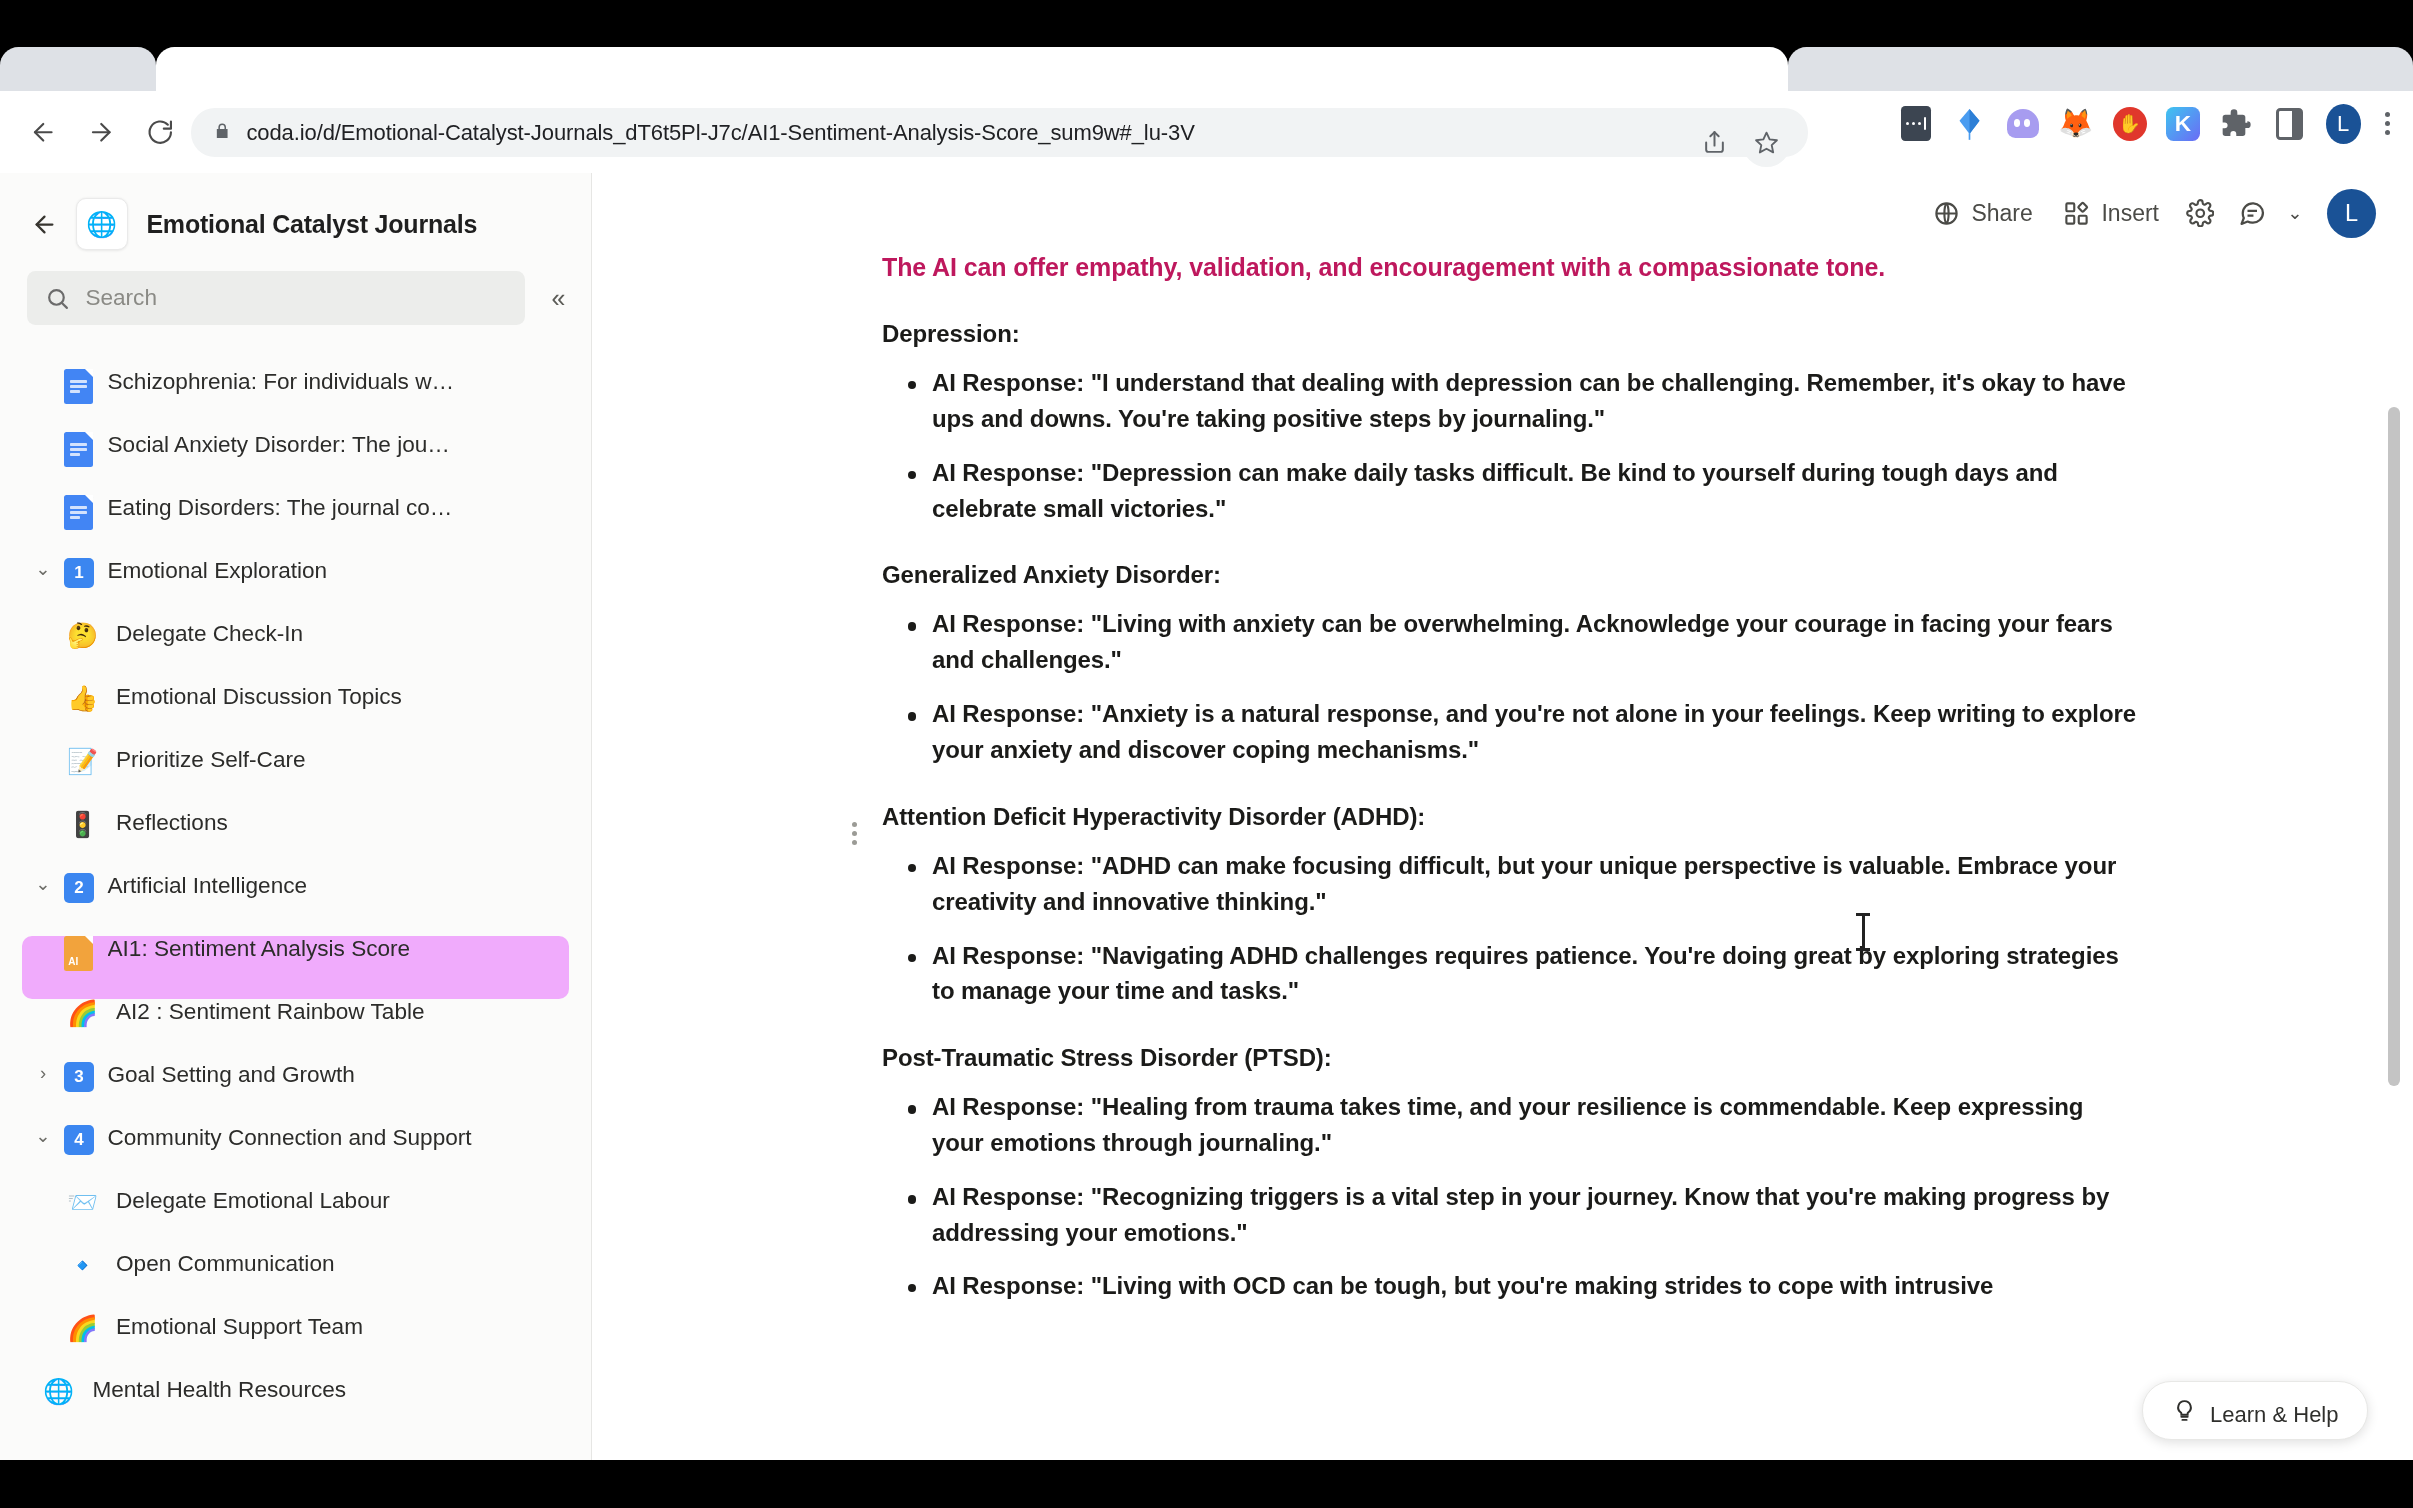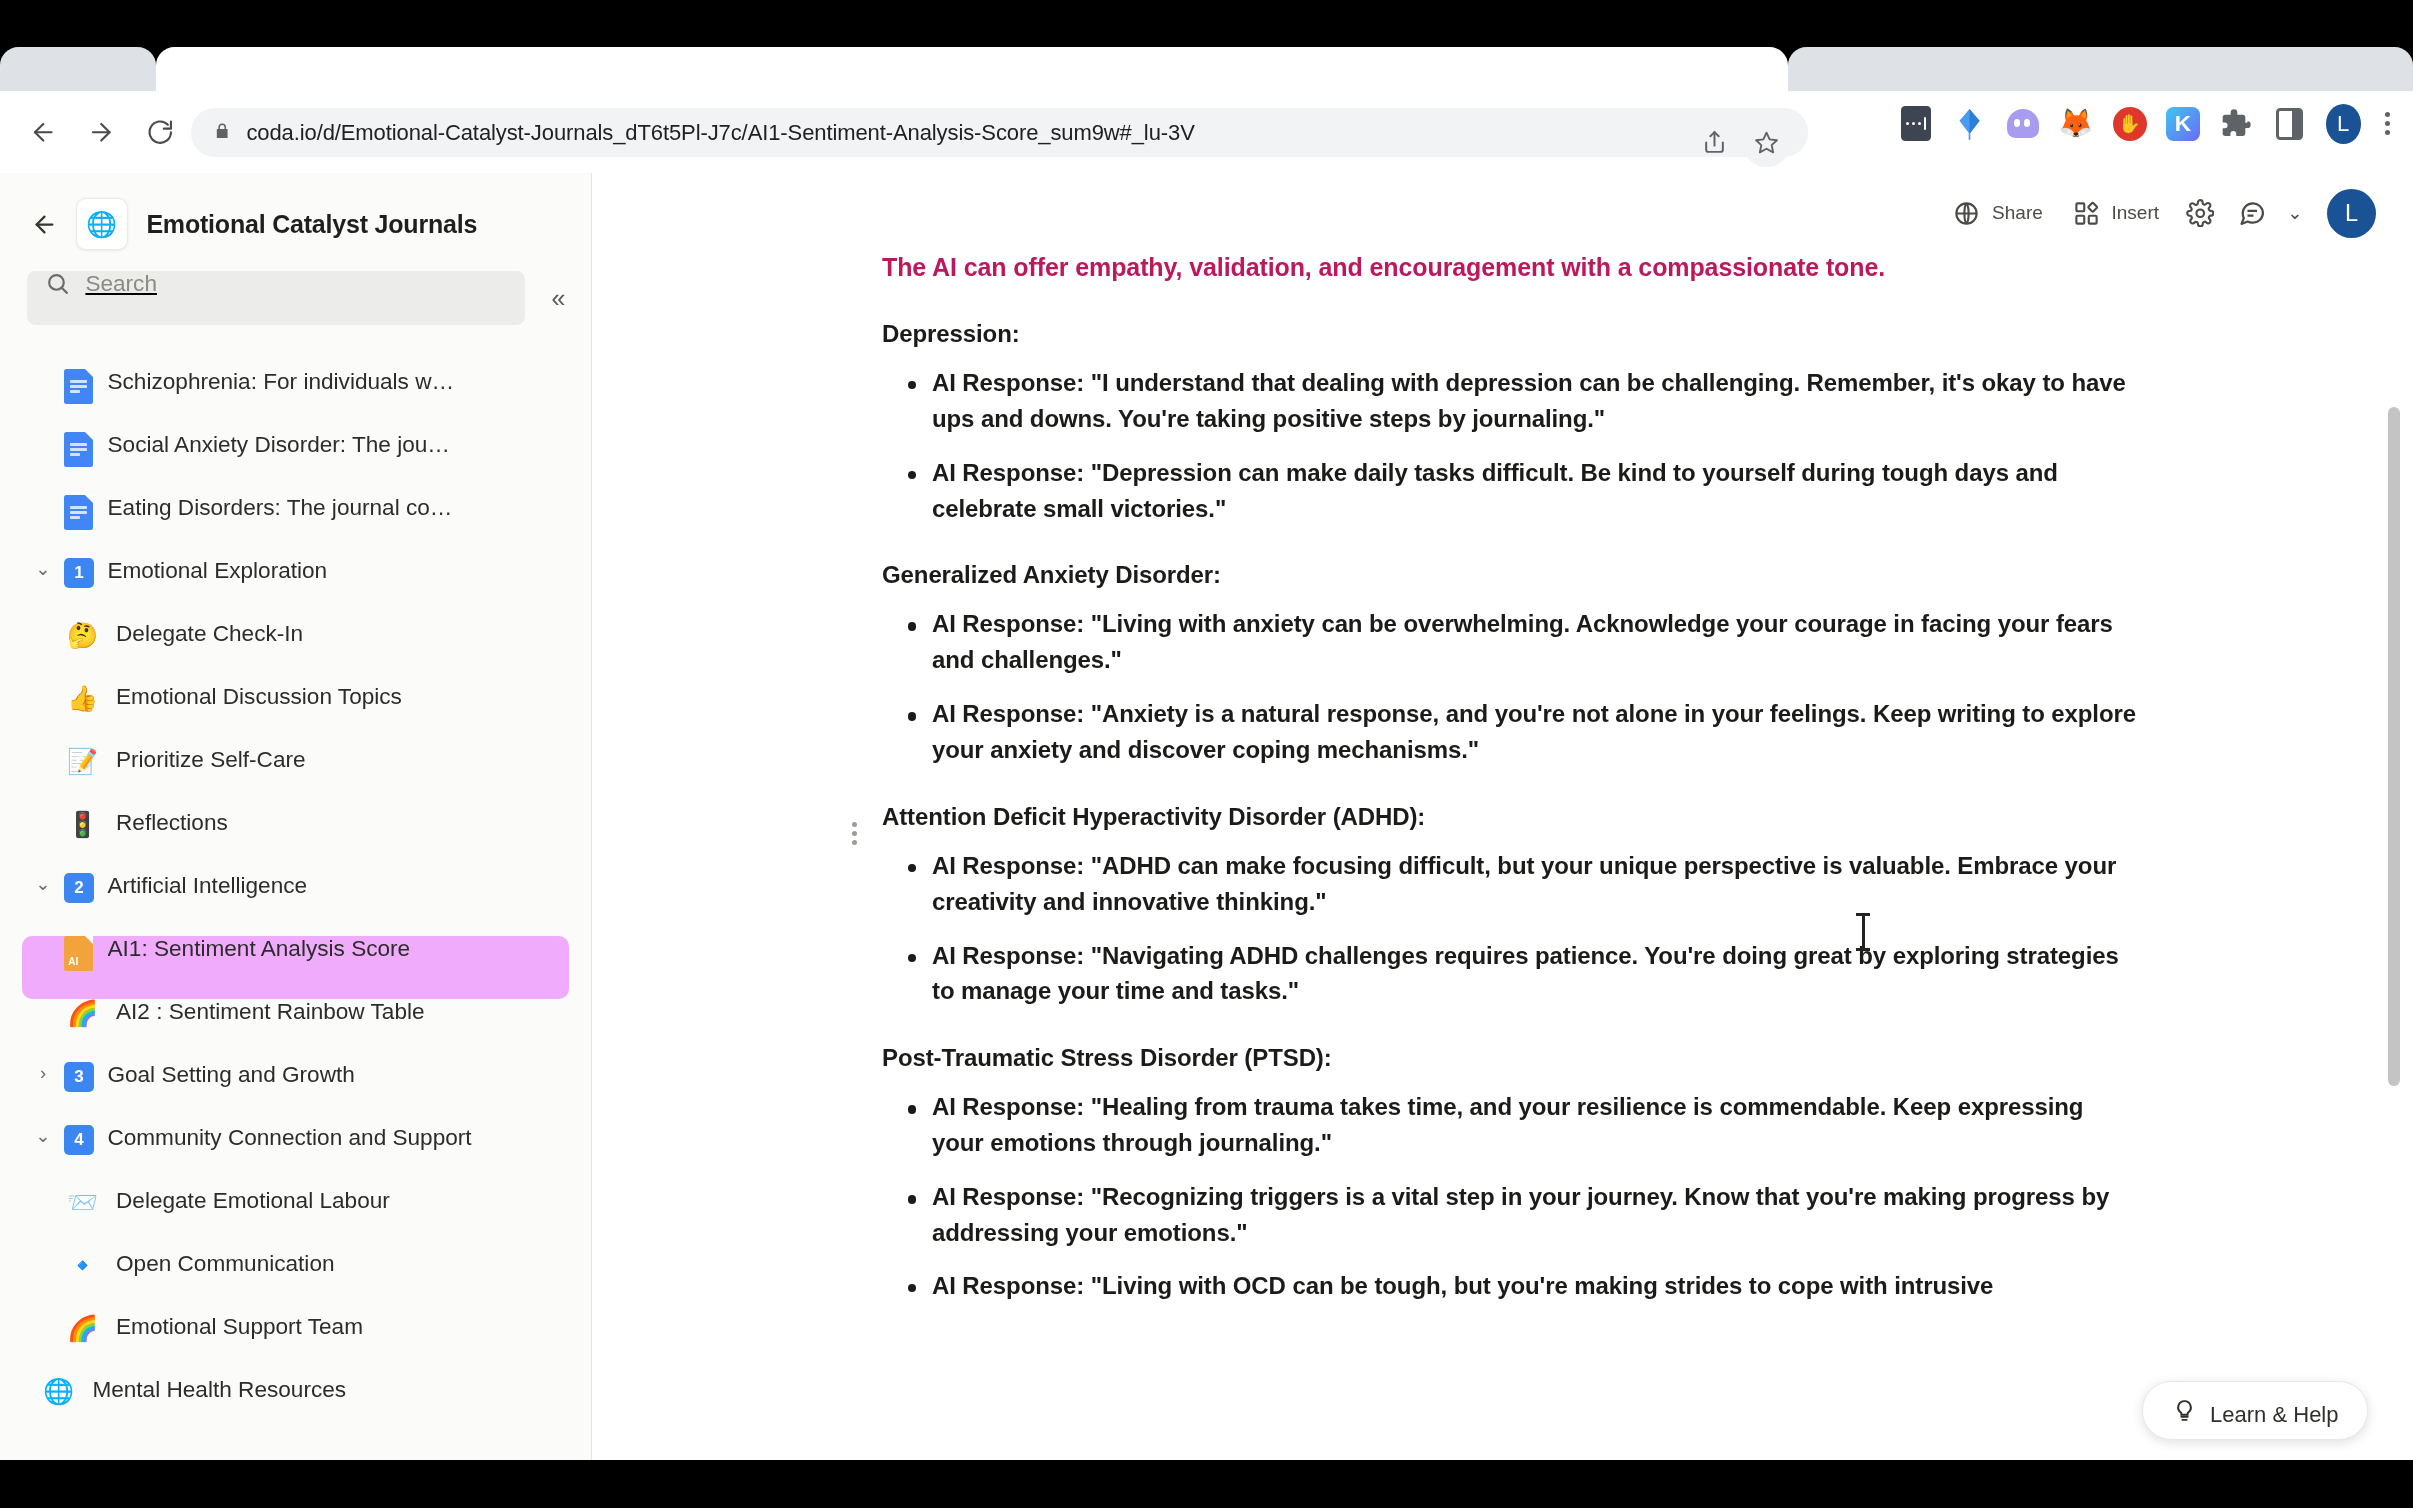--- a/index.html
+++ b/index.html
@@ -98,21 +98,21 @@
   .doc-icon-box {
     width:52px;height:52px;background:#fff;border:0.8px solid #eaeaea;border-radius:10px;
     box-shadow:0 0.8px 2.5px rgba(0,0,0,.08);
     display:flex;align-items:center;justify-content:center;margin-left:10px;font-size:25px;
   }
   .doc-title { margin-left:18.4px; font-size:25px; font-weight:bold; color:#1f1f1f; letter-spacing:-0.2px;}
 
   .sb-search-row { display:flex; align-items:center; padding:0 0 0 27px; margin-top:18.4px; }
   .search-box {
     width:498px; height:54px; background:#ecedeb; border-radius:8.4px;
-    display:flex; align-items:flex-start; padding:0 18.4px;text-decoration:underline;
+    display:flex; align-items:center; padding:0 18.4px;
   }
   .search-box svg{width:25px;height:25px;color:#6b6b6b;flex:0 0 auto;}
   .search-input {
     border:0;background:transparent;outline:none;margin-left:15px;
     font-size:22.6px;color:#3b3b3b;font-family:"Liberation Sans",sans-serif;width:402px;
   }
   .search-input::placeholder{color:#8a8a85;}
   .collapse-btn{ margin-left:15px;color:#5c5c57;font-size:25px;display:flex;align-items:center;justify-content:center;width:37px;height:37px;}
 
   .sb-scroll { position:absolute; left:0; top:191px; right:0; bottom:0; overflow:hidden; }
@@ -148,21 +148,21 @@
     color:#fff;font-size:10px;font-weight:bold;display:flex;align-items:flex-end;justify-content:flex-start;padding:0 0 4.2px 4.2px;
   }
   .aidoc::before{content:"";position:absolute;right:0;top:0;border-width:0 8.4px 8.4px 0;border-style:solid;border-color:#fff #fff transparent transparent;}
 
   
   .main { flex:1; position:relative; background:#fff; overflow:hidden; }
   .main-header {
     height:80px; display:flex; align-items:center; justify-content:flex-end;
     padding-right:37px; gap:0px;
   }
-  .mh-btn { display:flex;align-items:center;gap:11.7px;padding:0 15px;height:52px;border-radius:8.4px;color:#4b4b47;font-size:19px;}
+  .mh-btn { display:flex;align-items:center;gap:11.7px;padding:0 15px;height:52px;border-radius:8.4px;color:#4b4b47;font-size:23px;}
   .mh-btn svg{width:27px;height:27px;}
   .mh-icon { width:52px;height:52px;display:flex;align-items:center;justify-content:center;color:#4b4b47;border-radius:8.4px;}
   .mh-icon svg{width:28.5px;height:28.5px;}
   .mh-caret{ width:34px;height:52px;display:flex;align-items:center;justify-content:center;color:#4b4b47;font-size:18.4px;}
   .mh-avatar{width:49px;height:49px;border-radius:50%;background:#1a5296;color:#fff;display:flex;align-items:center;justify-content:center;font-size:23.5px;margin-left:15px;}
 
   .doc-body { position:absolute; left:0; top:80px; right:0; bottom:0; padding-left:290px; padding-right:277px; }
 
   .h-orange {
     color:#be185d; font-size:25px; font-weight:bold; margin-top:-1.7px; margin-bottom:0;

